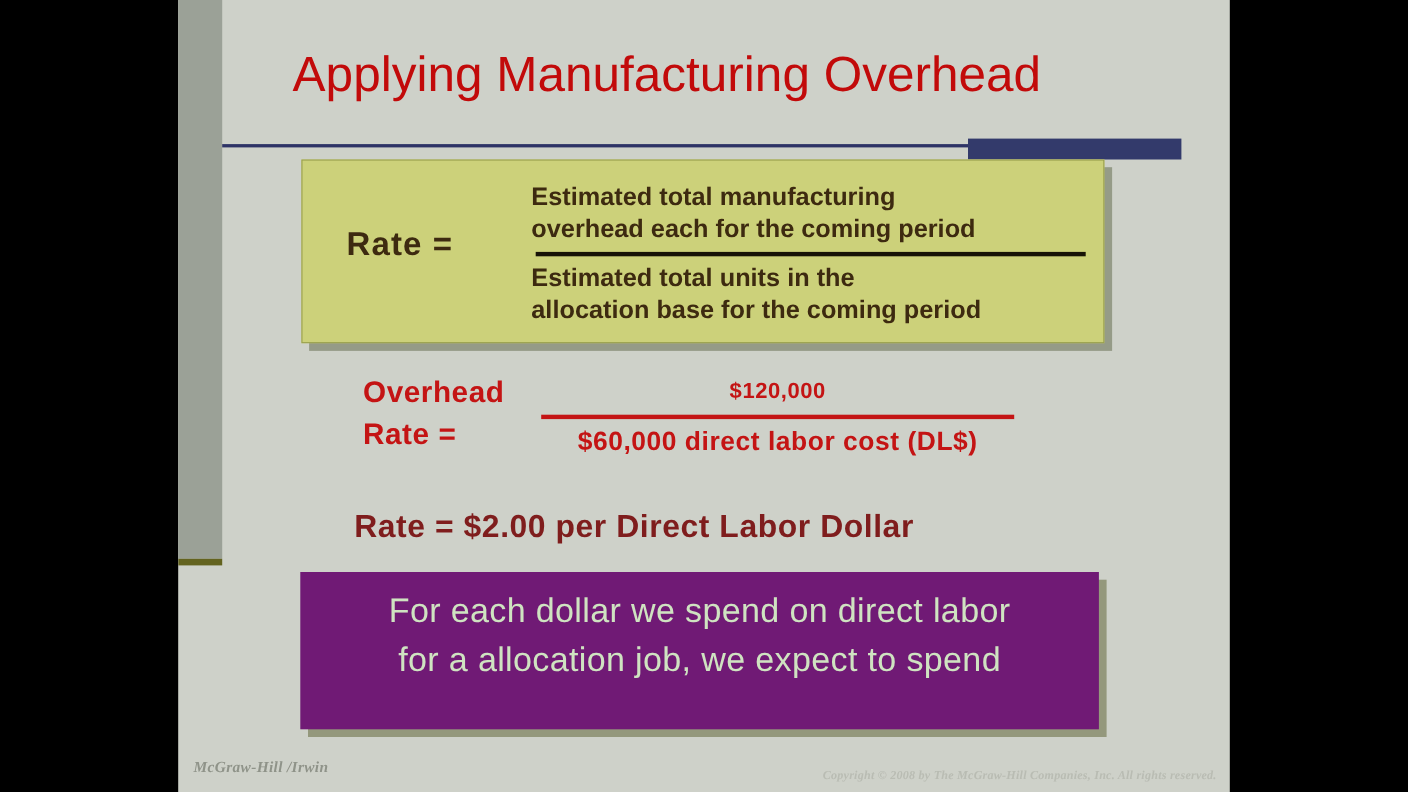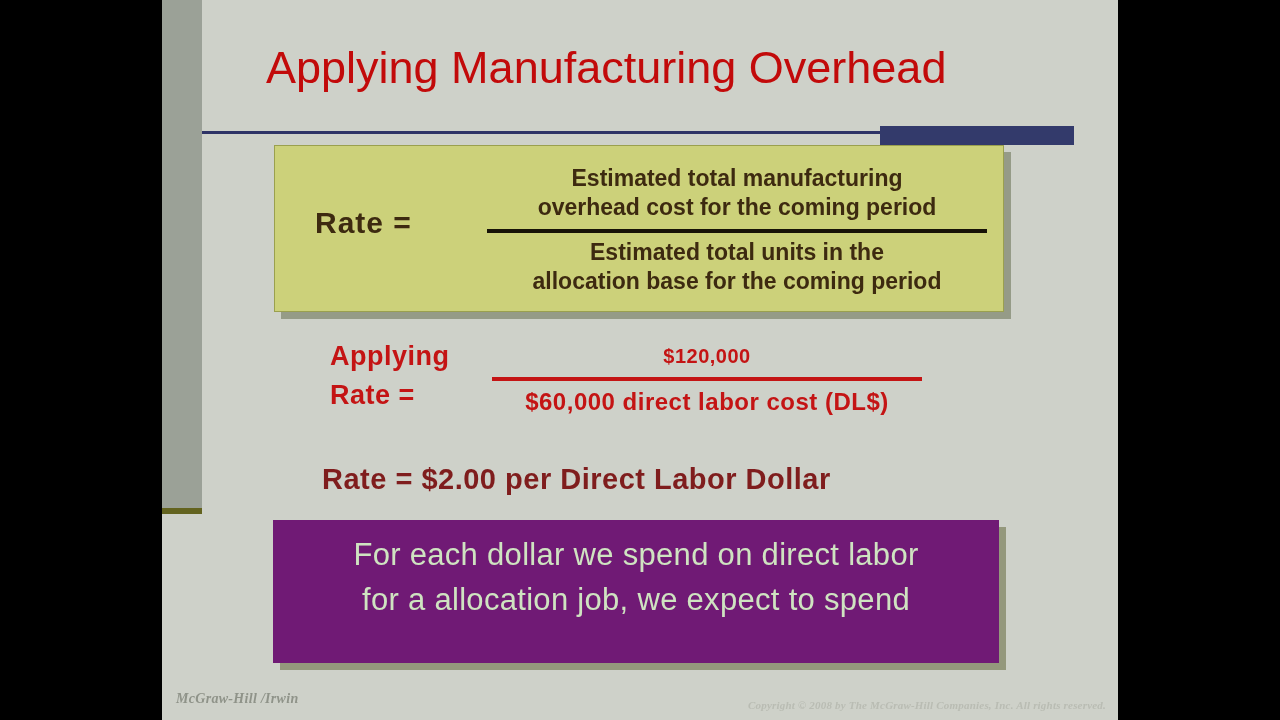--- a/index.html
+++ b/index.html
@@ -107,21 +107,20 @@
     font-weight: bold;
     color: #3d2a10;
     letter-spacing: 1px;
     white-space: nowrap;
   }
   .fraction {
     position: absolute;
     left: 208px;
     top: 18px;
     width: 508px;
-    text-align: center;
   }
   .fraction .numerator,
   .fraction .denominator {
     font-size: 23px;
     font-weight: bold;
     color: #3d2a10;
     line-height: 29px;
     letter-spacing: 0px;
   }
   .fraction .frac-bar {
@@ -243,30 +242,30 @@
     <div class="slide-title">Applying Manufacturing Overhead</div>
 
     <div class="header-rule"></div>
     <div class="header-block"></div>
 
     <div class="formula-box">
       <div class="formula-inner">
         <div class="formula-label">Rate  =</div>
         <div class="fraction">
           <div class="numerator">Estimated total manufacturing</div>
-          <div class="numerator">overhead cost for the coming period</div>
+          <div class="numerator">overhead each for the coming period</div>
           <div class="frac-bar"></div>
           <div class="denominator">Estimated total units in the</div>
           <div class="denominator">allocation base for the coming period</div>
         </div>
       </div>
     </div>
 
     <div class="example-label">
-      <div>Applying</div>
+      <div>Overhead</div>
       <div>Rate  =</div>
     </div>
 
     <div class="example-fraction">
       <div class="numerator">$120,000</div>
       <div class="frac-bar"></div>
       <div class="denominator">$60,000 direct labor cost (DL$)</div>
     </div>
 
     <div class="result-line">Rate  =   $2.00 per Direct Labor Dollar</div>

